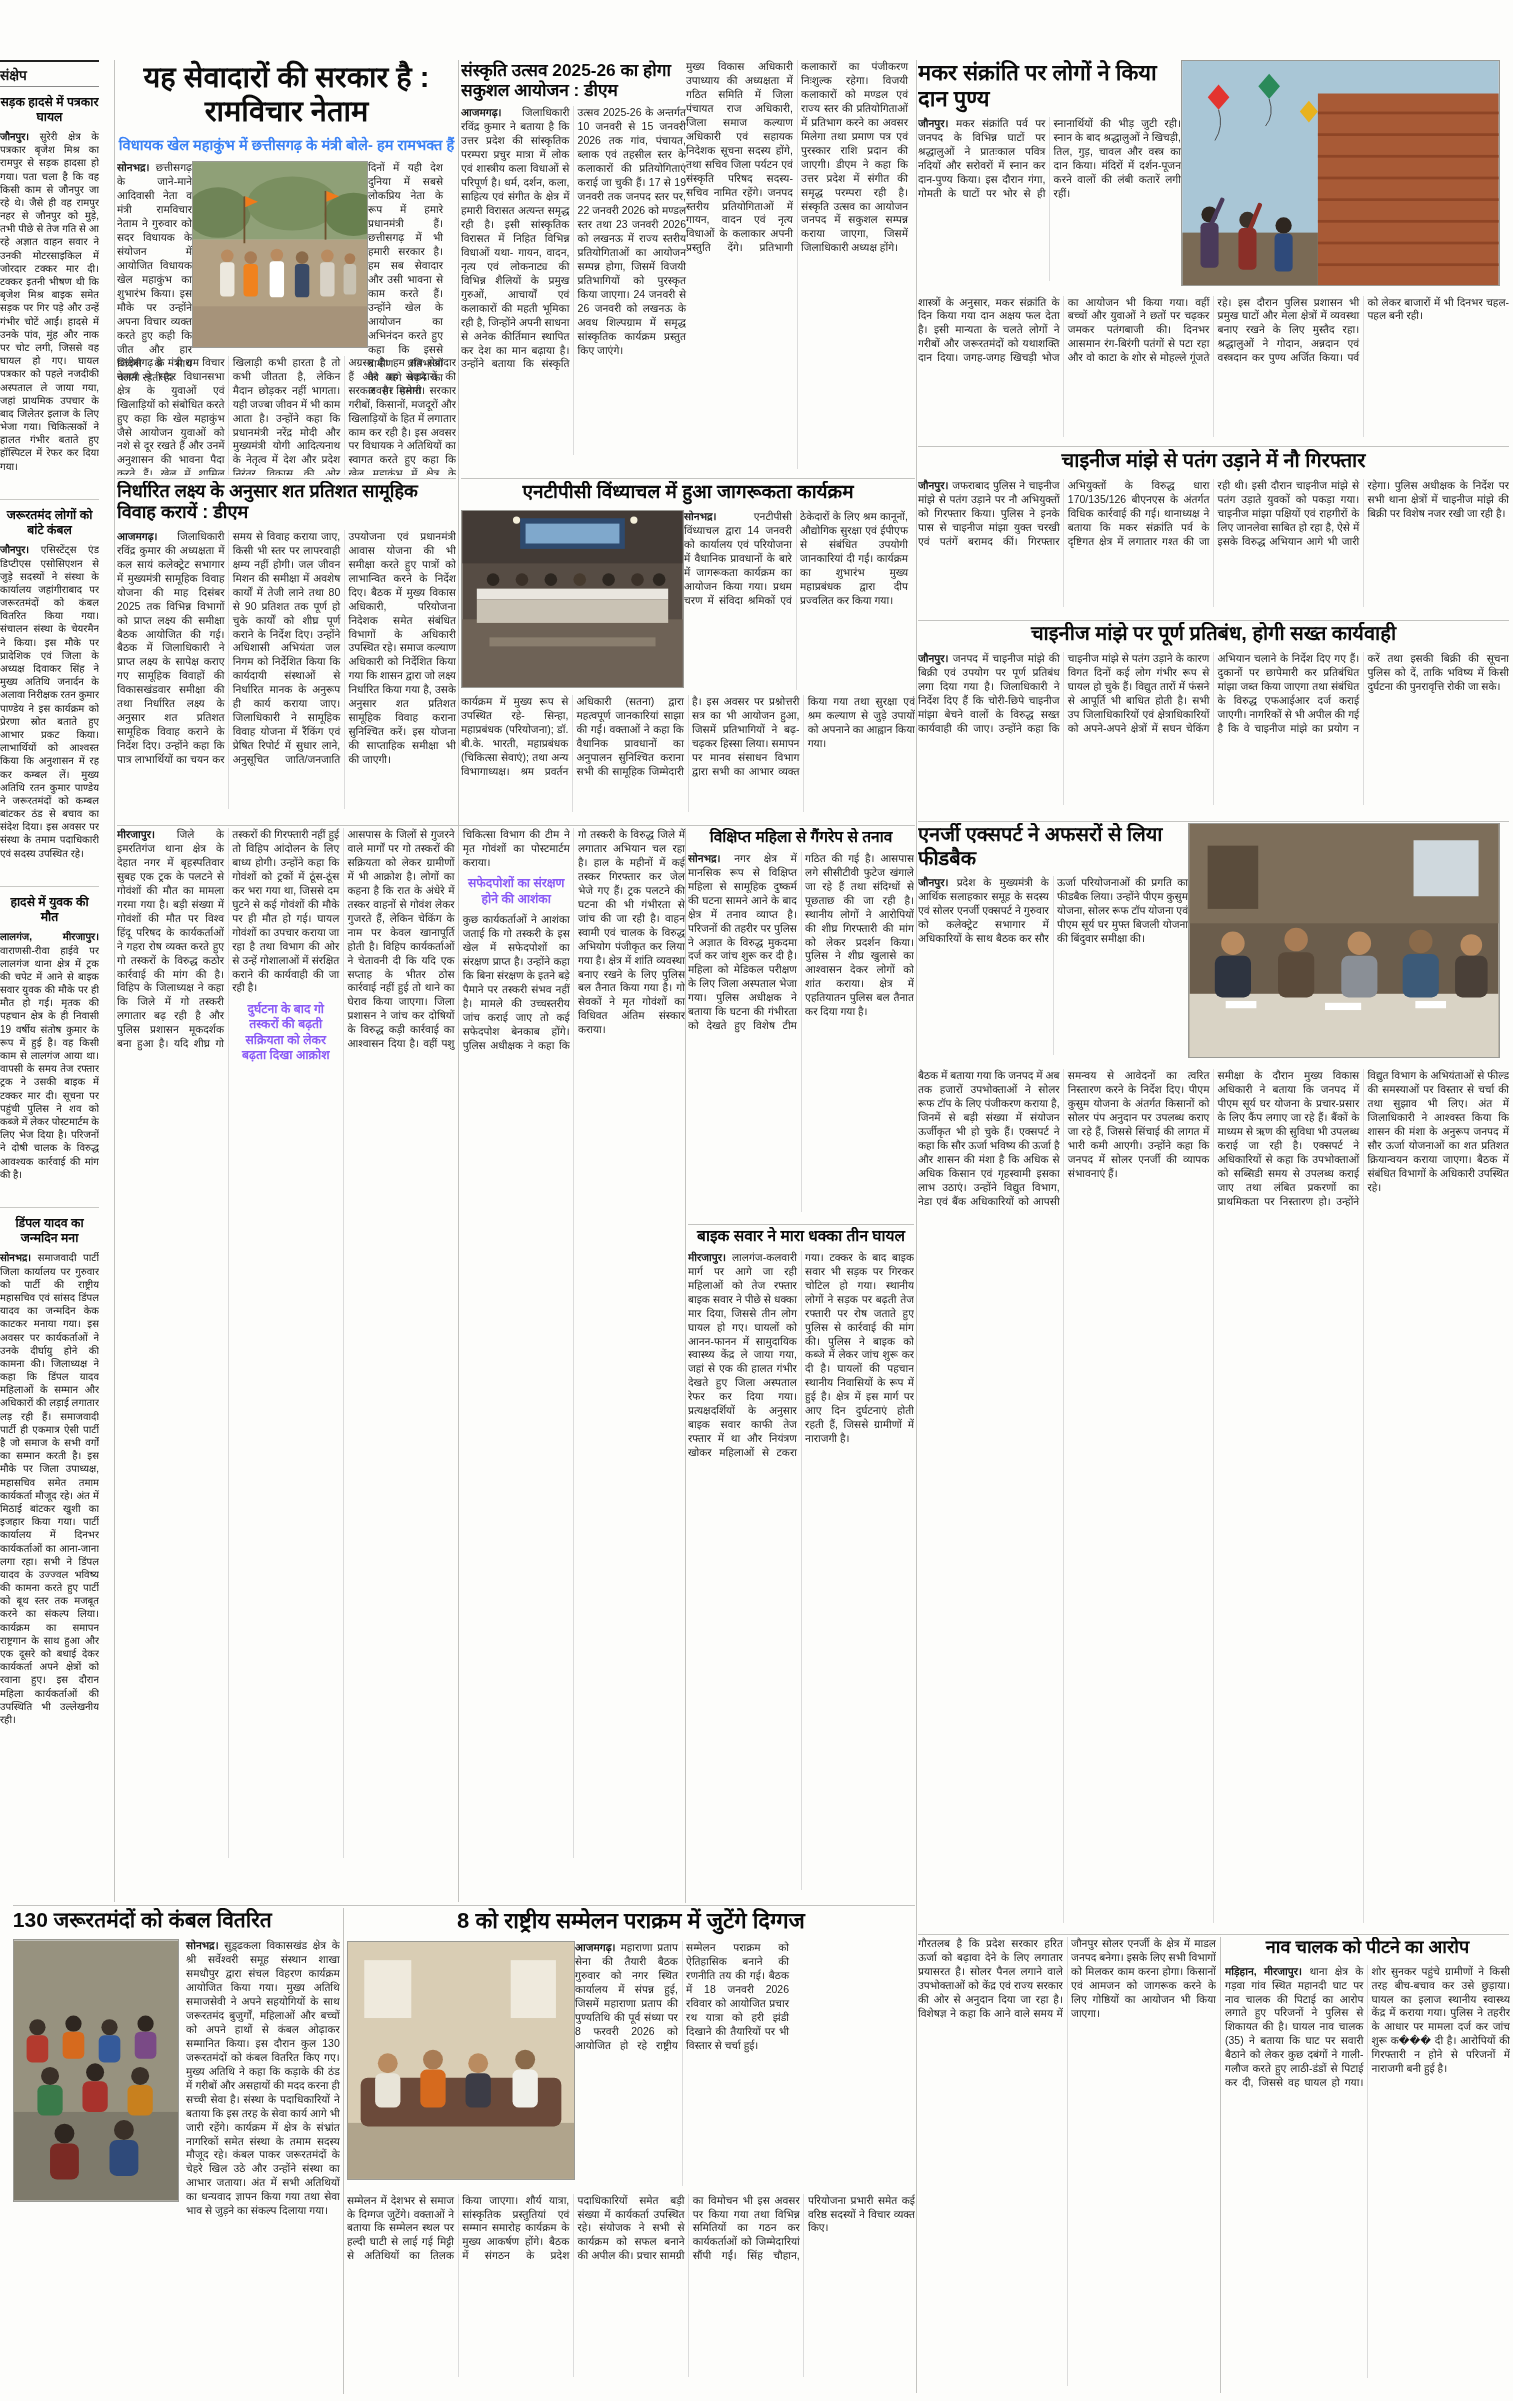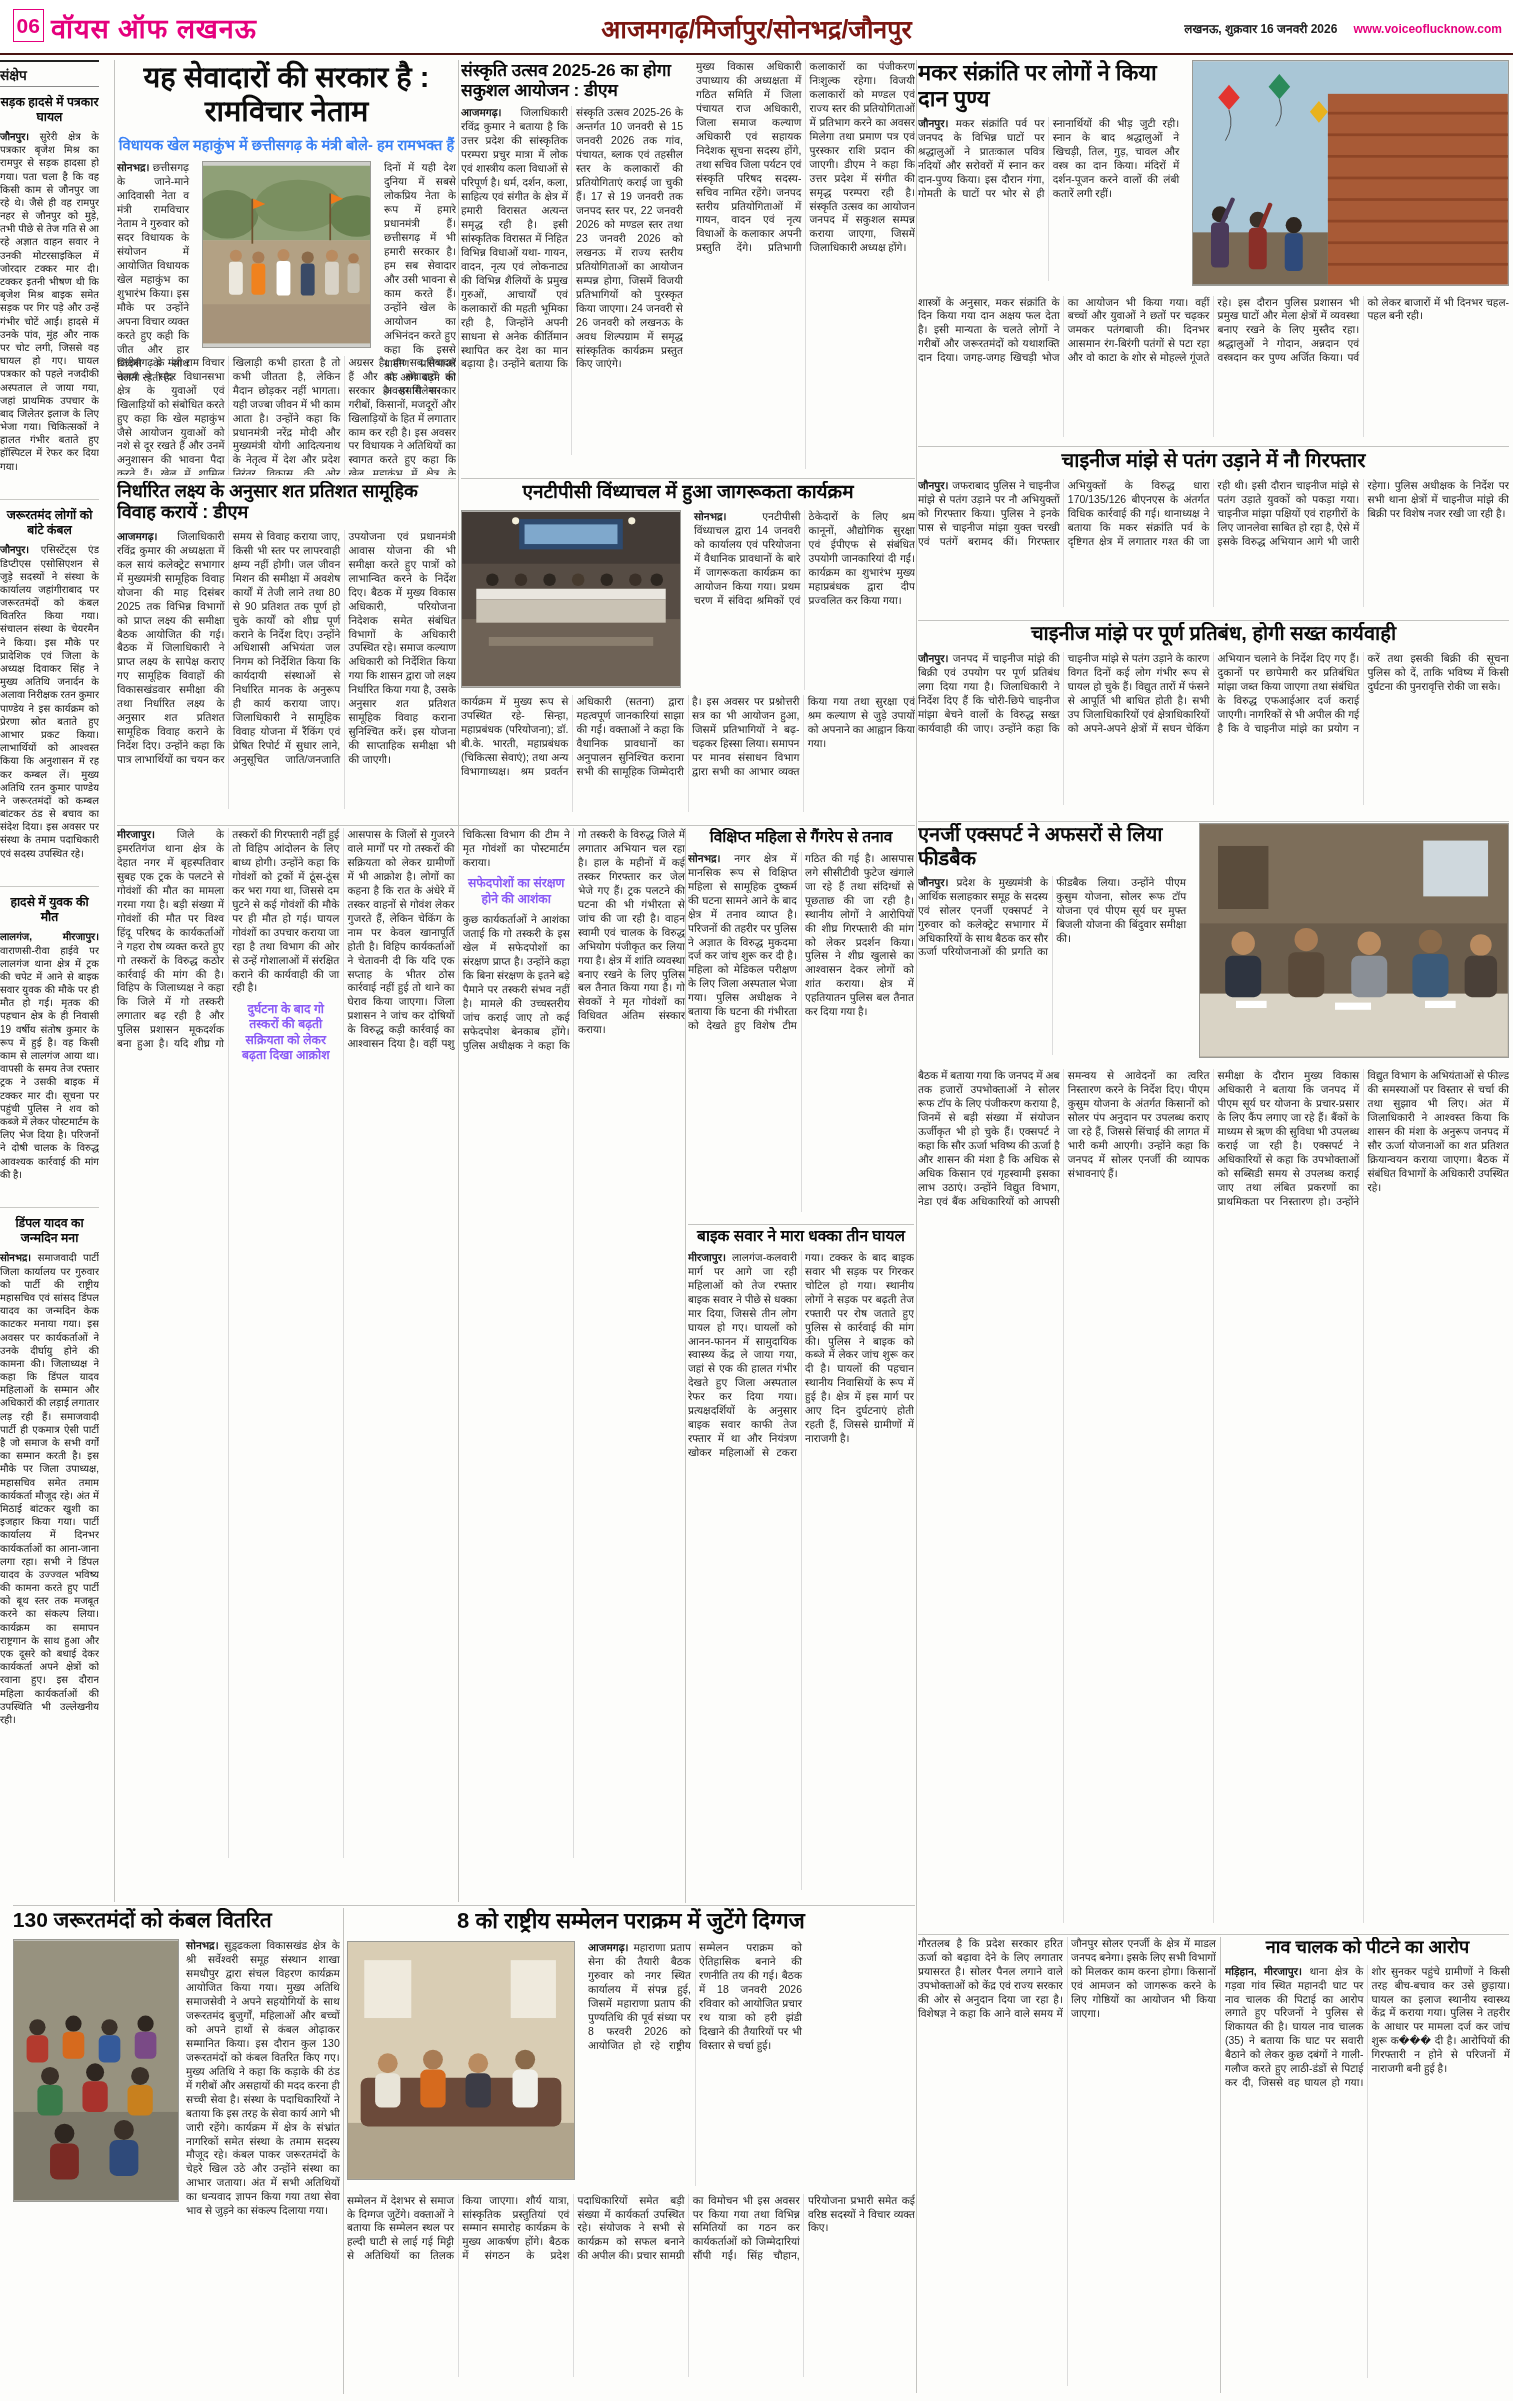--- a/index.html
+++ b/index.html
@@ -29,36 +29,27 @@
   .hdr-right{position:absolute;right:11px;top:20px;font-size:12px;text-align:right}
   .hdr-right .dt{font-weight:bold;color:#222}
   .hdr-right .site{color:#e5007d;font-weight:bold;margin-left:12.8px}
   
   .briefs{border-top:2.7px solid #222;padding-top:2.7px}
   .briefs .sec{font-size:13.7px;font-weight:bold;border-bottom:0.9px solid #888;padding-bottom:2.7px;margin-bottom:7.3px}
   .brief-item{border-bottom:0.9px solid #c9c9c5;padding-bottom:26px;margin-bottom:8.2px}
   .brief-item h3{font-size:12.3px;line-height:1.25;text-align:center;margin-bottom:4.6px}
   .brief-item p{font-size:10px;line-height:1.32;text-align:justify}
   .side-box-title{font-size:12.8px;font-weight:bold;color:#8a1a12;line-height:1.3}
-  .row{display:flex;gap:13px}
+  .row{display:flex;gap:0}
 </style>
 </head>
 <body>
 
 <div class="page">
 
-  <div class="blk hdr" style="left:0;top:0;width:1513px;height:55px">
-    <div class="pageno">06</div>
-    <div class="masthead">वॉयस ऑफ लखनऊ</div>
-    <div class="region">आजमगढ़/मिर्जापुर/सोनभद्र/जौनपुर</div>
-    <div class="hdr-right">
-      <span class="dt">लखनऊ, शुक्रवार 16 जनवरी 2026</span>
-      <span class="site">www.voiceoflucknow.com</span>
-    </div>
-  </div>
 
   <div class="blk briefs" style="left:0;top:60px;width:99px;height:1842px">
     <div class="sec">संक्षेप</div>
     <div class="brief-item">
       <h3 class="hl">सड़क हादसे में पत्रकार घायल</h3>
       <p><b>जौनपुर।</b> <span>सुरेरी क्षेत्र के पत्रकार बृजेश मिश्र का रामपुर से सड़क हादसा हो गया। पता चला है कि वह किसी काम से जौनपुर जा रहे थे। जैसे ही वह रामपुर नहर से जौनपुर को मुड़े, तभी पीछे से तेज गति से आ रहे अज्ञात वाहन सवार ने उनकी मोटरसाइकिल में जोरदार टक्कर मार दी। टक्कर इतनी भीषण थी कि बृजेश मिश्र बाइक समेत सड़क पर गिर पड़े और उन्हें गंभीर चोटें आईं। हादसे में उनके पांव, मुंह और नाक पर चोट लगी, जिससे वह घायल हो गए। घायल पत्रकार को पहले नजदीकी अस्पताल ले जाया गया, जहां प्राथमिक उपचार के बाद जिलेतर इलाज के लिए भेजा गया। चिकित्सकों ने हालत गंभीर बताते हुए हॉस्पिटल में रेफर कर दिया गया।</span></p>
     </div>
     <div class="brief-item">
       <h3 class="hl">जरूरतमंद लोगों को बांटे कंबल</h3>
       <p><b>जौनपुर।</b> <span>एसिस्टेंट्स एंड डिप्टीएस एसोसिएशन से जुड़े सदस्यों ने संस्था के कार्यालय जहांगीराबाद पर जरूरतमंदों को कंबल वितरित किया गया। संचालन संस्था के चेयरमैन ने किया। इस मौके पर प्रादेशिक एवं जिला के अध्यक्ष दिवाकर सिंह ने मुख्य अतिथि जनार्दन के अलावा निरीक्षक रतन कुमार पाण्डेय ने इस कार्यक्रम को प्रेरणा स्रोत बताते हुए आभार प्रकट किया। लाभार्थियों को आश्वस्त किया कि अनुशासन में रह कर कम्बल लें। मुख्य अतिथि रतन कुमार पाण्डेय ने जरूरतमंदों को कम्बल बांटकर ठंड से बचाव का संदेश दिया। इस अवसर पर संस्था के तमाम पदाधिकारी एवं सदस्य उपस्थित रहे।</span></p>

